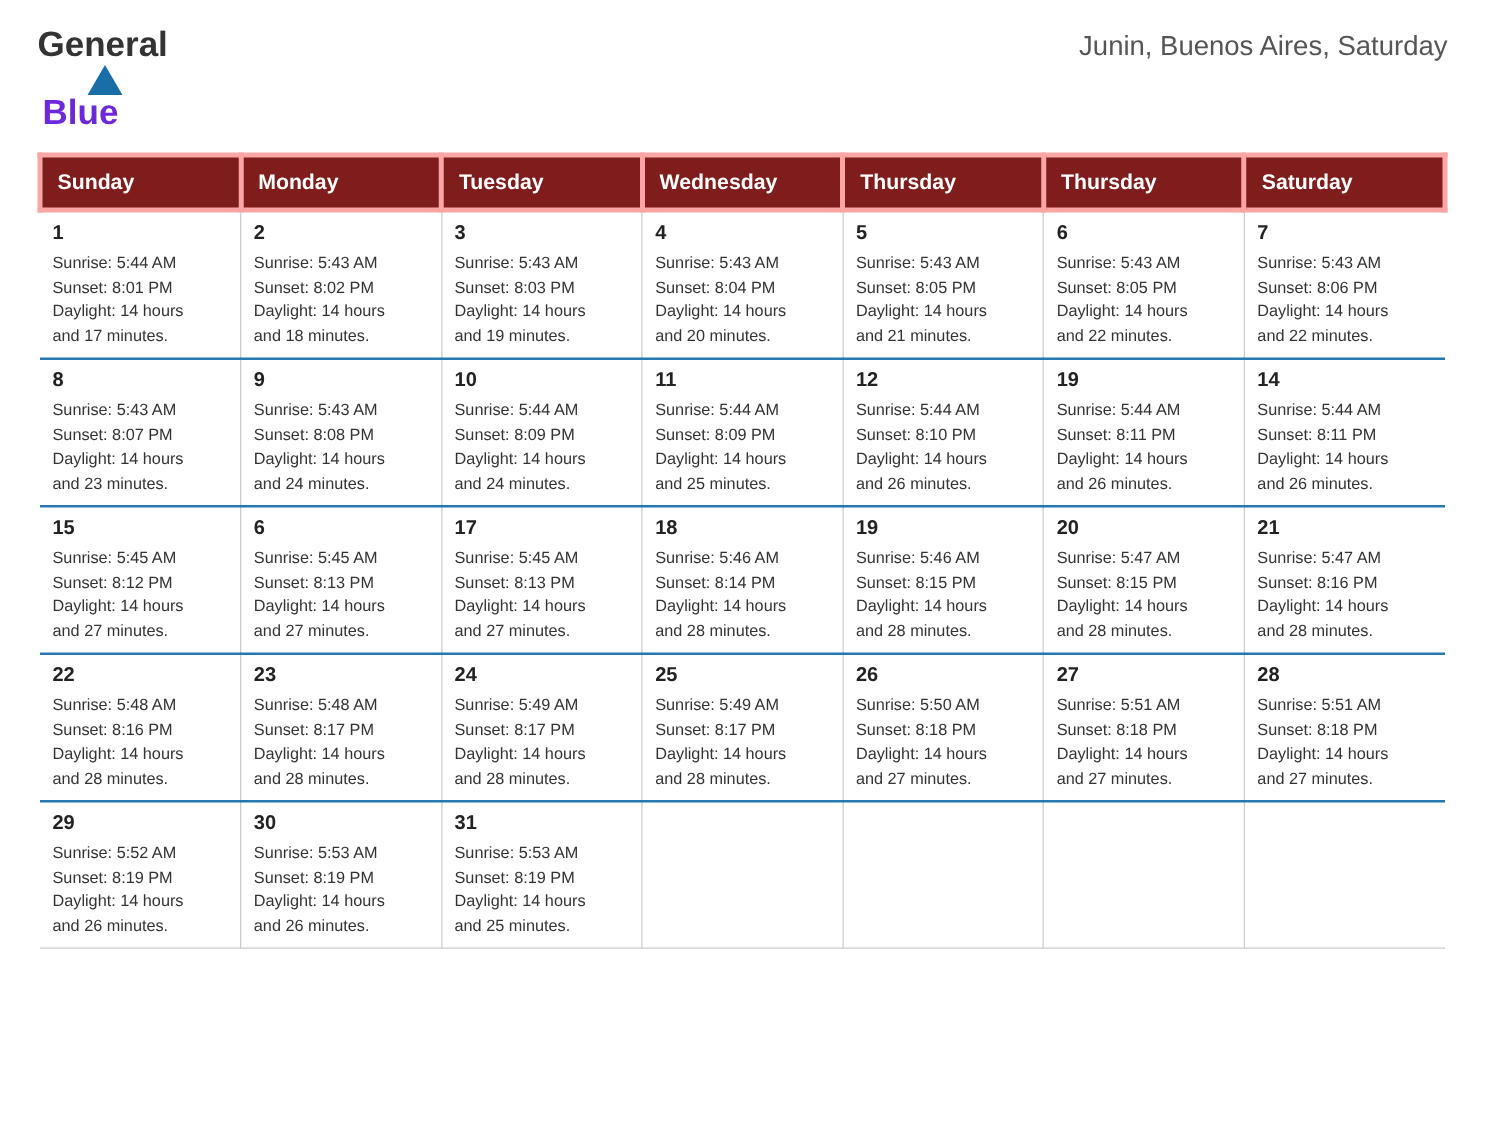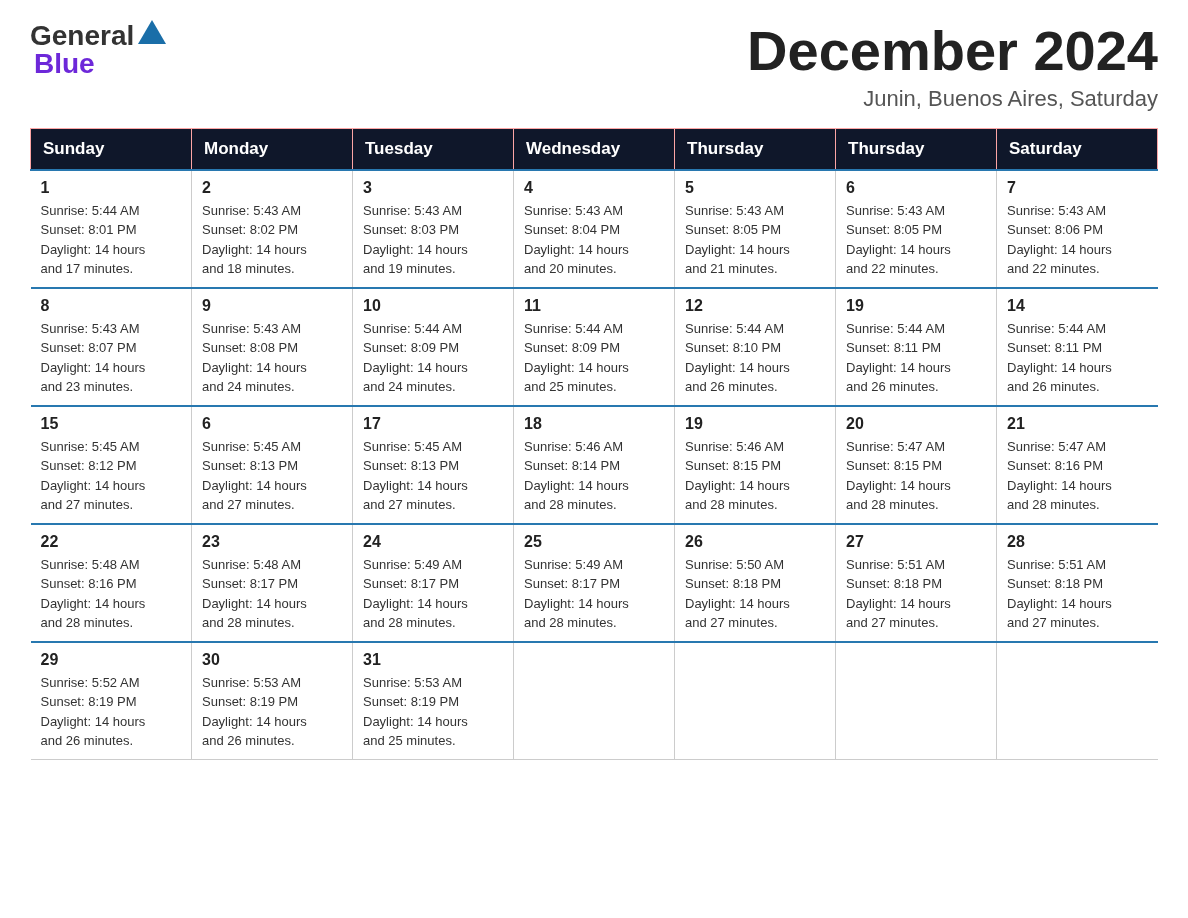--- a/index.html
+++ b/index.html
@@ -16,20 +16,22 @@
       align-items: flex-start;
       margin-bottom: 16px;
     }
     .logo {
       display: flex;
       flex-direction: column;
       align-items: flex-start;
     }
     .logo-top {
       display: flex;
+      align-items: center;
+      flex-direction: column;
     }
     .logo-general {
       font-size: 28px;
       font-weight: bold;
       color: #333;
     }
     .logo-triangle {
       width: 0;
       height: 0;
       border-left: 14px solid transparent;
@@ -57,27 +59,27 @@
     .subtitle {
       font-size: 22px;
       color: #555;
       margin-top: 4px;
     }
     table {
       width: 100%;
       border-collapse: collapse;
     }
     thead tr th {
-      background-color: #0f172a;
+      background-color: #7f1d1d;
       color: #fff;
       font-size: 17px;
       font-weight: bold;
       padding: 10px 12px;
       text-align: left;
-      border: 1px solid #fca5a5;
+      border: 4px solid #fca5a5;
     }
     tbody tr {
       border-top: 2px solid #2878b0;
     }
     tbody tr td {
       vertical-align: top;
       padding: 8px 10px;
       font-size: 13.5px;
       color: #333;
       border-right: 1px solid #ccc;
@@ -109,21 +111,20 @@
 
 <div class="header">
   <div class="logo">
     <div class="logo-top">
       <span class="logo-general">General</span>
       <div class="logo-triangle"></div>
     </div>
     <span class="logo-blue">Blue</span>
   </div>
   <div class="title-block">
-    <div class="month-title">December 2024</div>
     <div class="subtitle">Junin, Buenos Aires, Saturday</div>
   </div>
 </div>
 
 <table>
   <thead>
     <tr>
     <th>Sunday</th>
         <th>Monday</th>
         <th>Tuesday</th>

